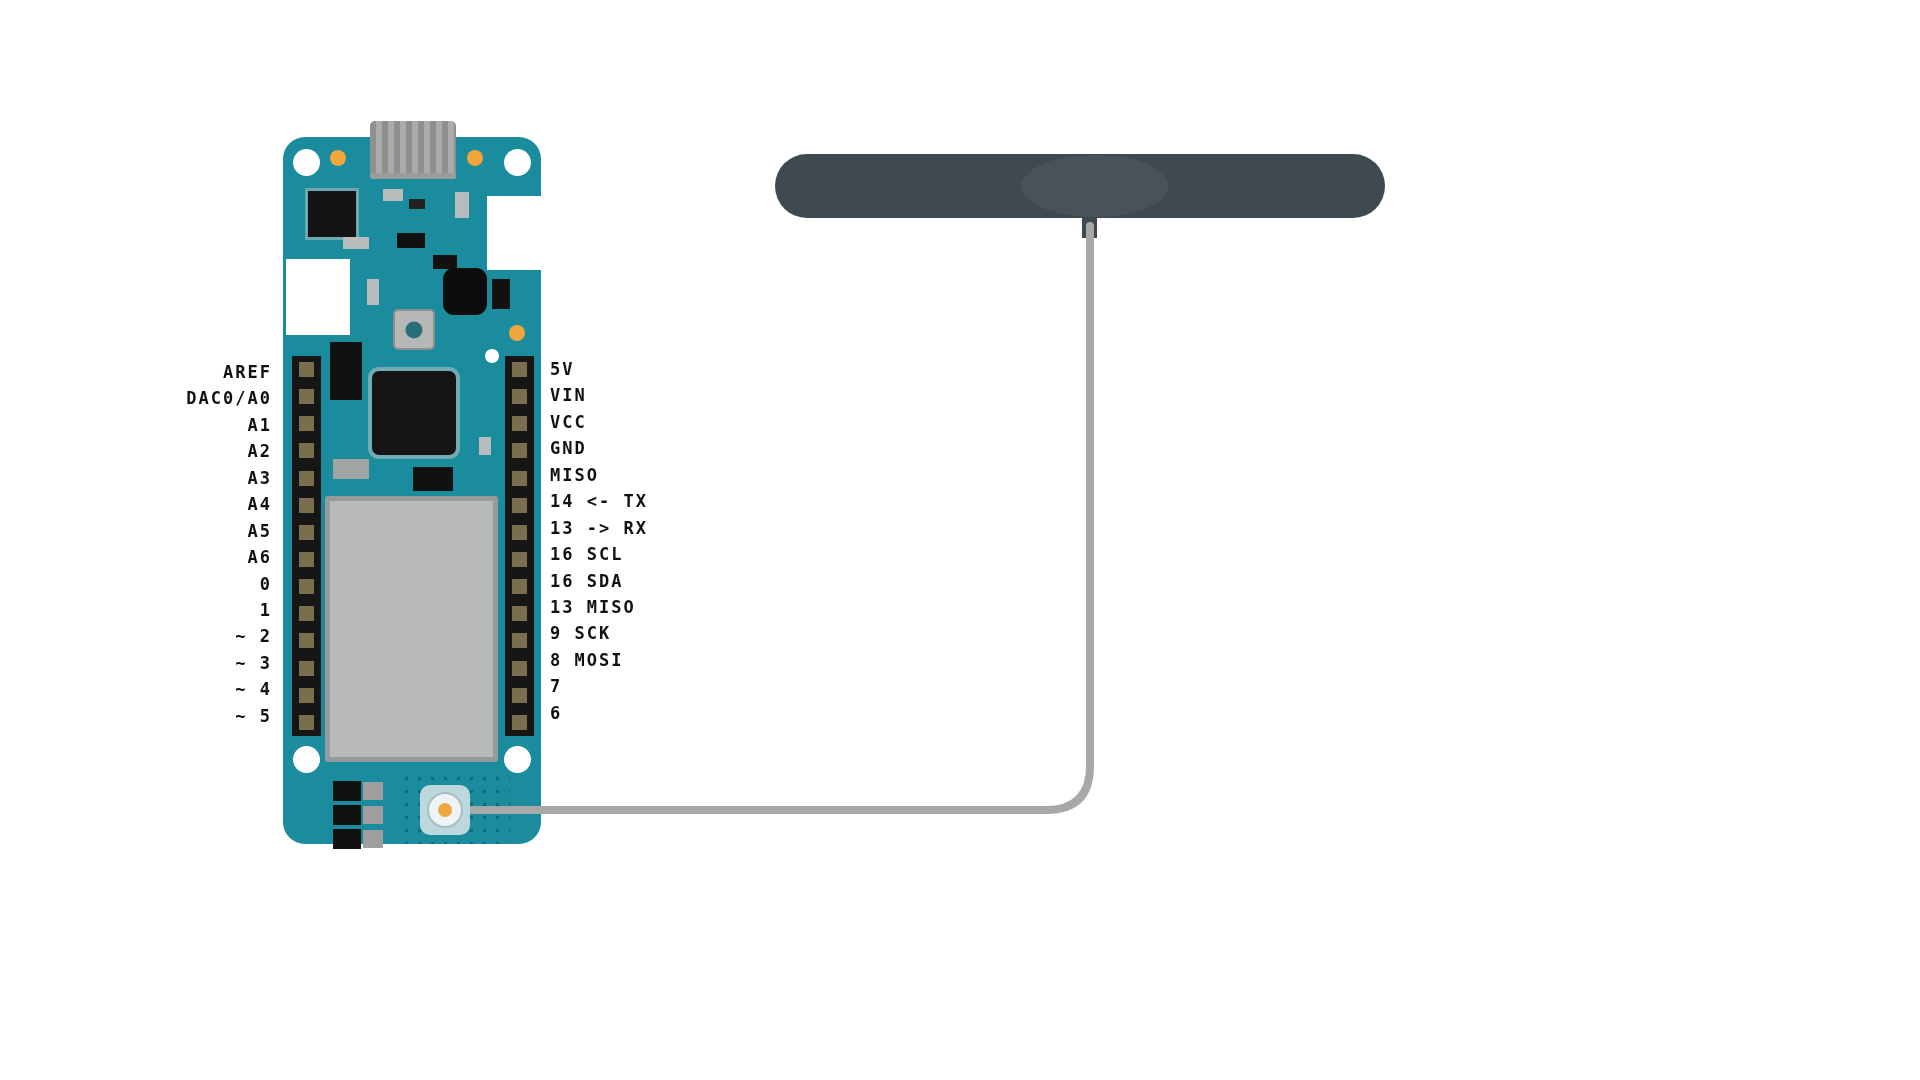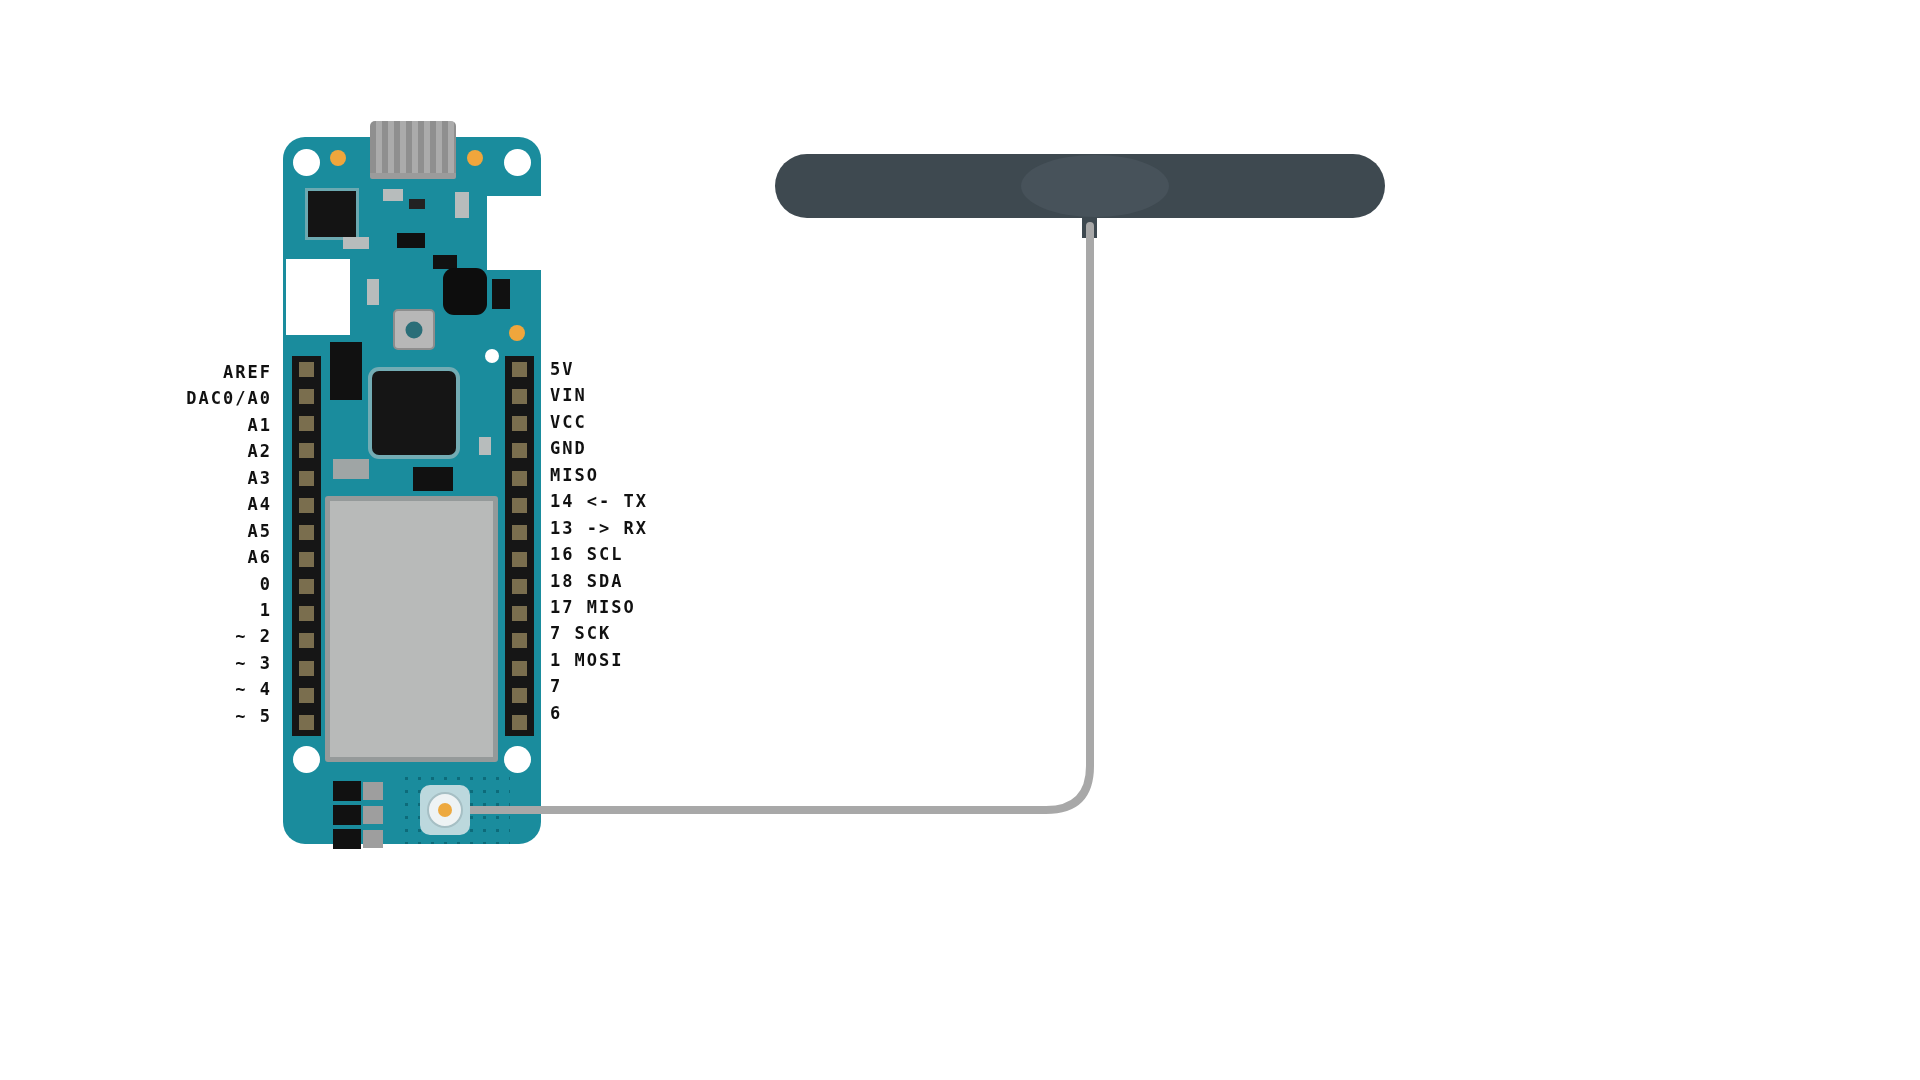--- a/index.html
+++ b/index.html
@@ -197,24 +197,24 @@
 
   <div class="labels right-labels">
     <span class="pin-label">5V</span>
     <span class="pin-label">VIN</span>
     <span class="pin-label">VCC</span>
     <span class="pin-label">GND</span>
     <span class="pin-label">MISO</span>
     <span class="pin-label">14 &lt;- TX</span>
     <span class="pin-label">13 -&gt; RX</span>
     <span class="pin-label">16 SCL</span>
-    <span class="pin-label">18 SDA</span>
-    <span class="pin-label">17 MISO</span>
-    <span class="pin-label">7 SCK</span>
-    <span class="pin-label">1 MOSI</span>
+    <span class="pin-label">16 SDA</span>
+    <span class="pin-label">13 MISO</span>
+    <span class="pin-label">9 SCK</span>
+    <span class="pin-label">8 MOSI</span>
     <span class="pin-label">7</span>
     <span class="pin-label">6</span>
   </div>
 
   <svg class="cable-svg" width="1920" height="1080" viewBox="0 0 1920 1080">
     <path d="M 1090 182 L 1090 722 Q 1090 766 1046 766 L 452 766" fill="none" stroke="#a8a8a8" stroke-width="8" stroke-linecap="round"></path>
   </svg>
 
   <div class="antenna-stub"></div>
   <div class="antenna">

